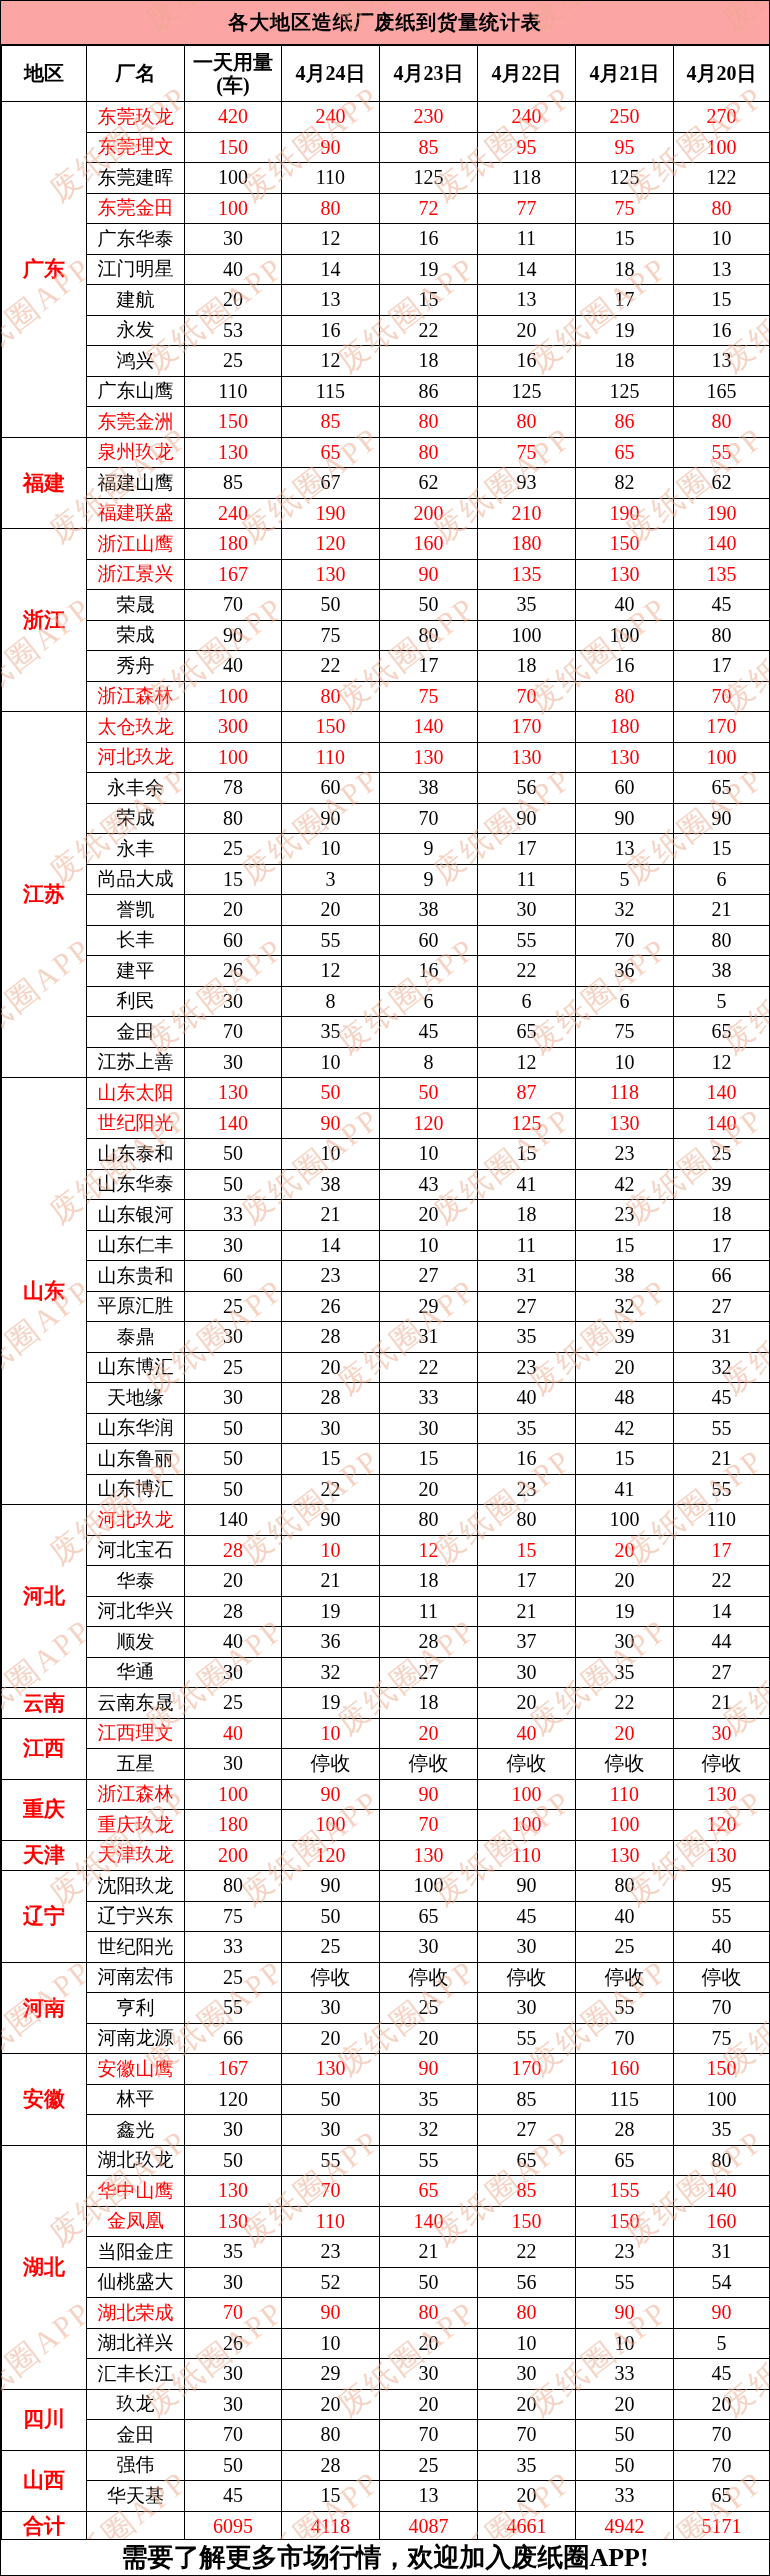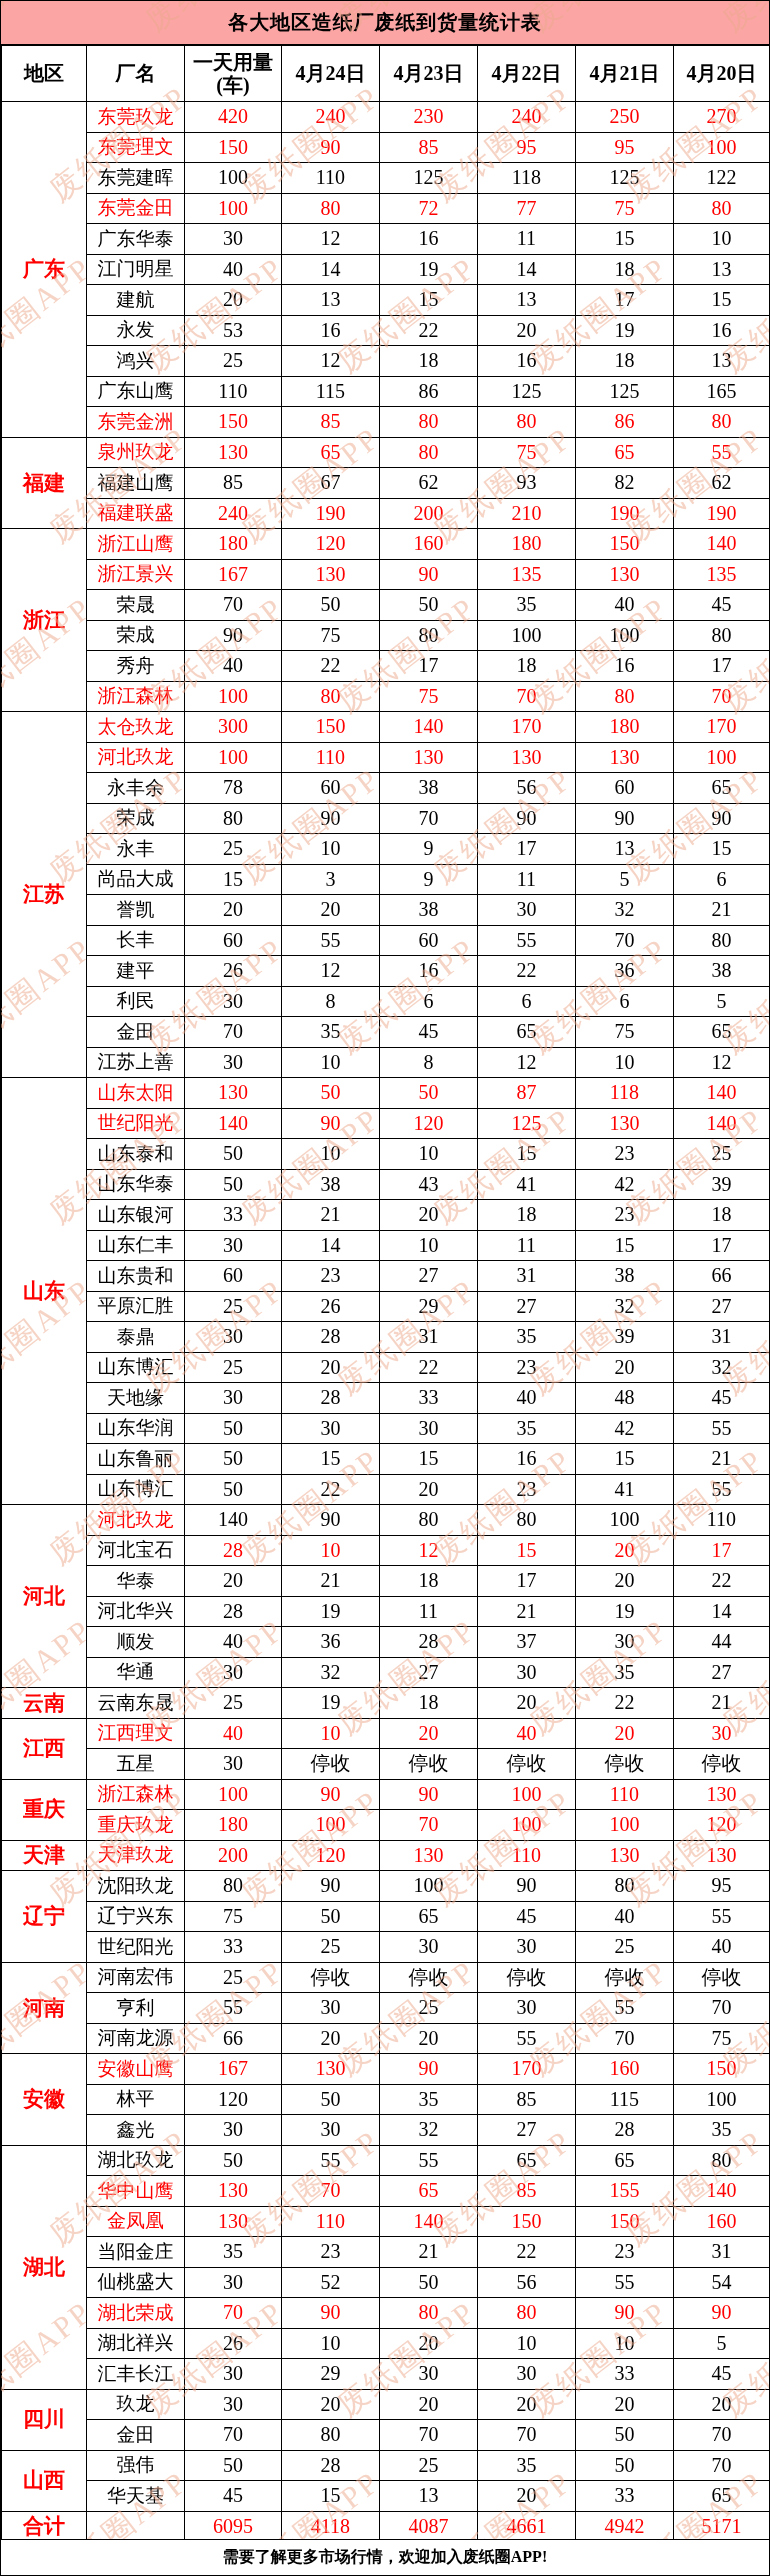--- a/index.html
+++ b/index.html
@@ -22,21 +22,21 @@
   th{font-size:20px;font-weight:bold;white-space:pre-line;color:#000;}
   tbody tr{height:30.5px;}
   .region-cell{font-size:21px;font-weight:bold;color:#FF0000;}
   .mill-cell{font-size:19px;color:#000;}
   .value-cell{font-size:20px;color:#000;}
   .red{color:#FF0000;}
   .footer-bar{
     position:absolute;left:0;right:0;bottom:0;height:35px;
     border-top:0.9px solid #000;background:#fff;
     display:flex;align-items:center;justify-content:center;
-    font-size:16px;font-weight:bold;color:#000;z-index:6;
+    font-size:26px;font-weight:bold;color:#000;z-index:6;
   }
   .wm-layer{position:absolute;inset:0;pointer-events:none;z-index:5;overflow:hidden;}
   .wm{
     position:absolute;white-space:nowrap;transform:rotate(-38deg);
     font-size:31px;letter-spacing:2.6px;color:#ECA98C;opacity:0.5;font-weight:normal;
   }
 </style>
 </head>
 <body>
 

